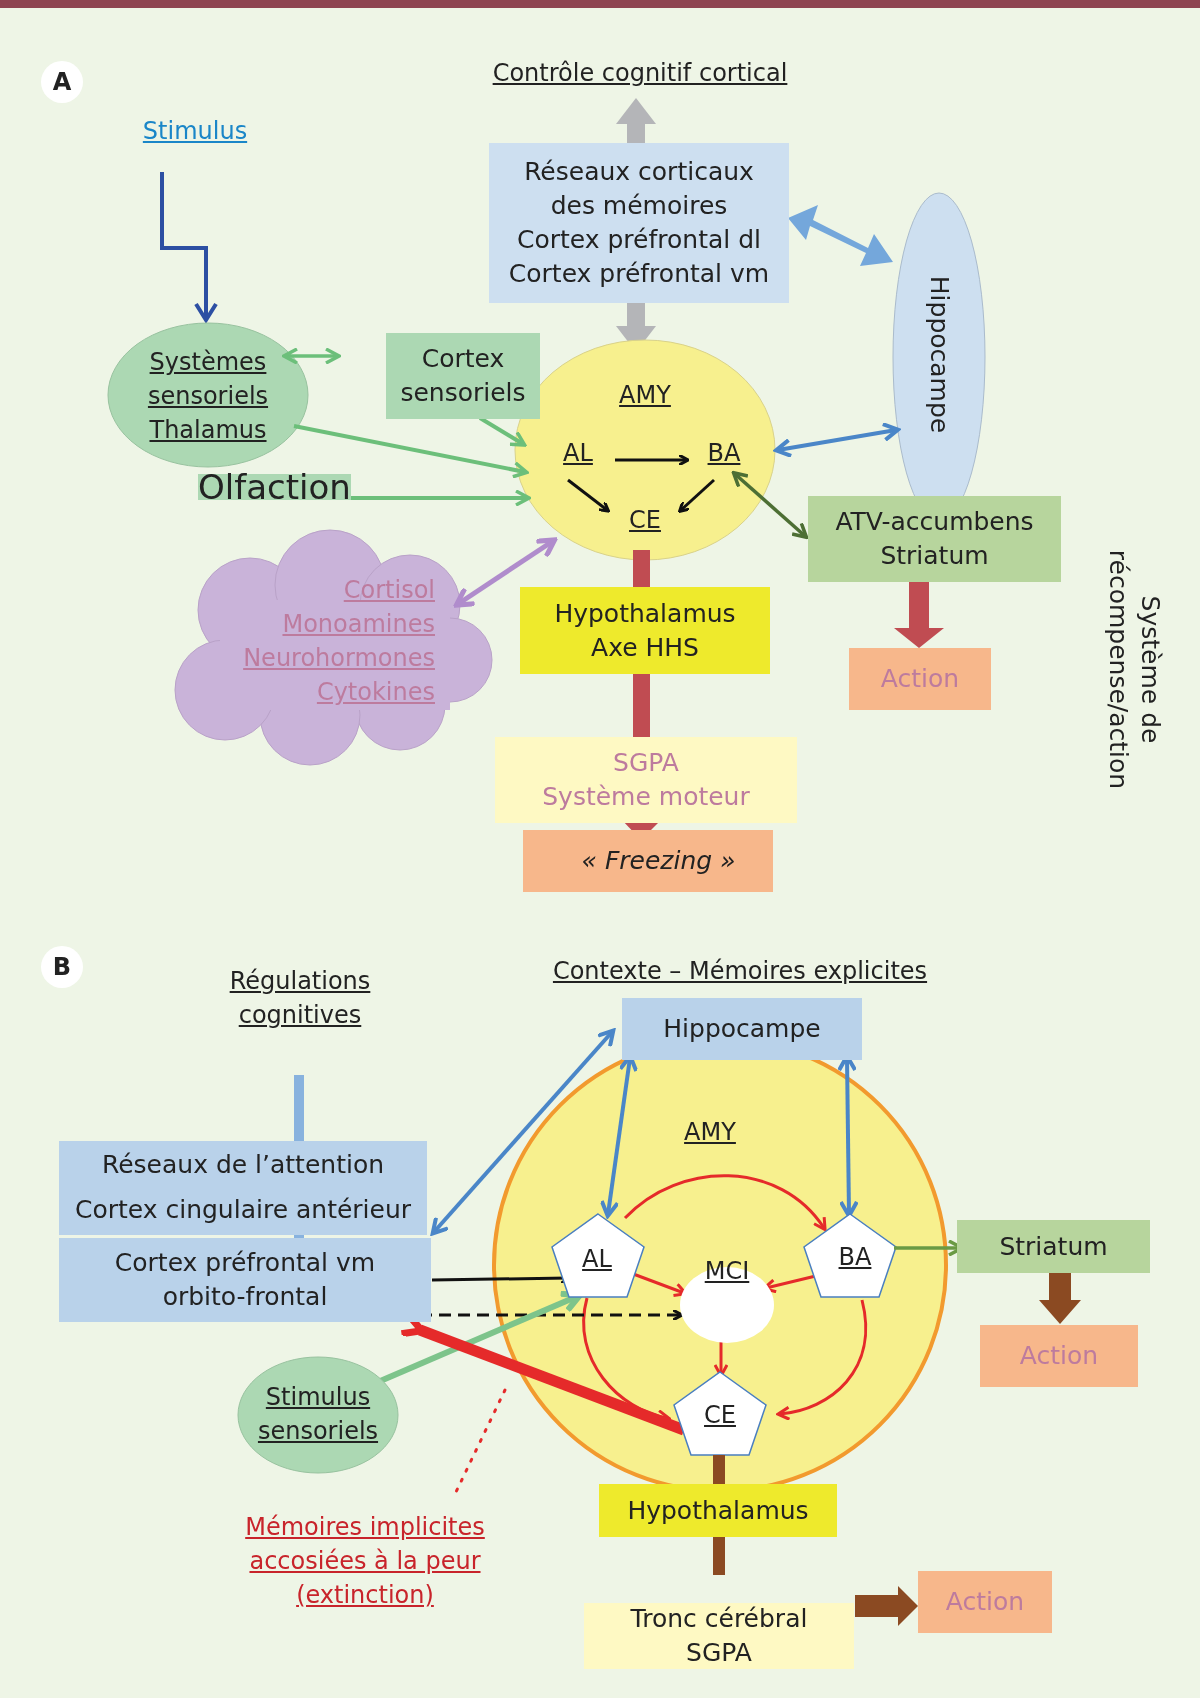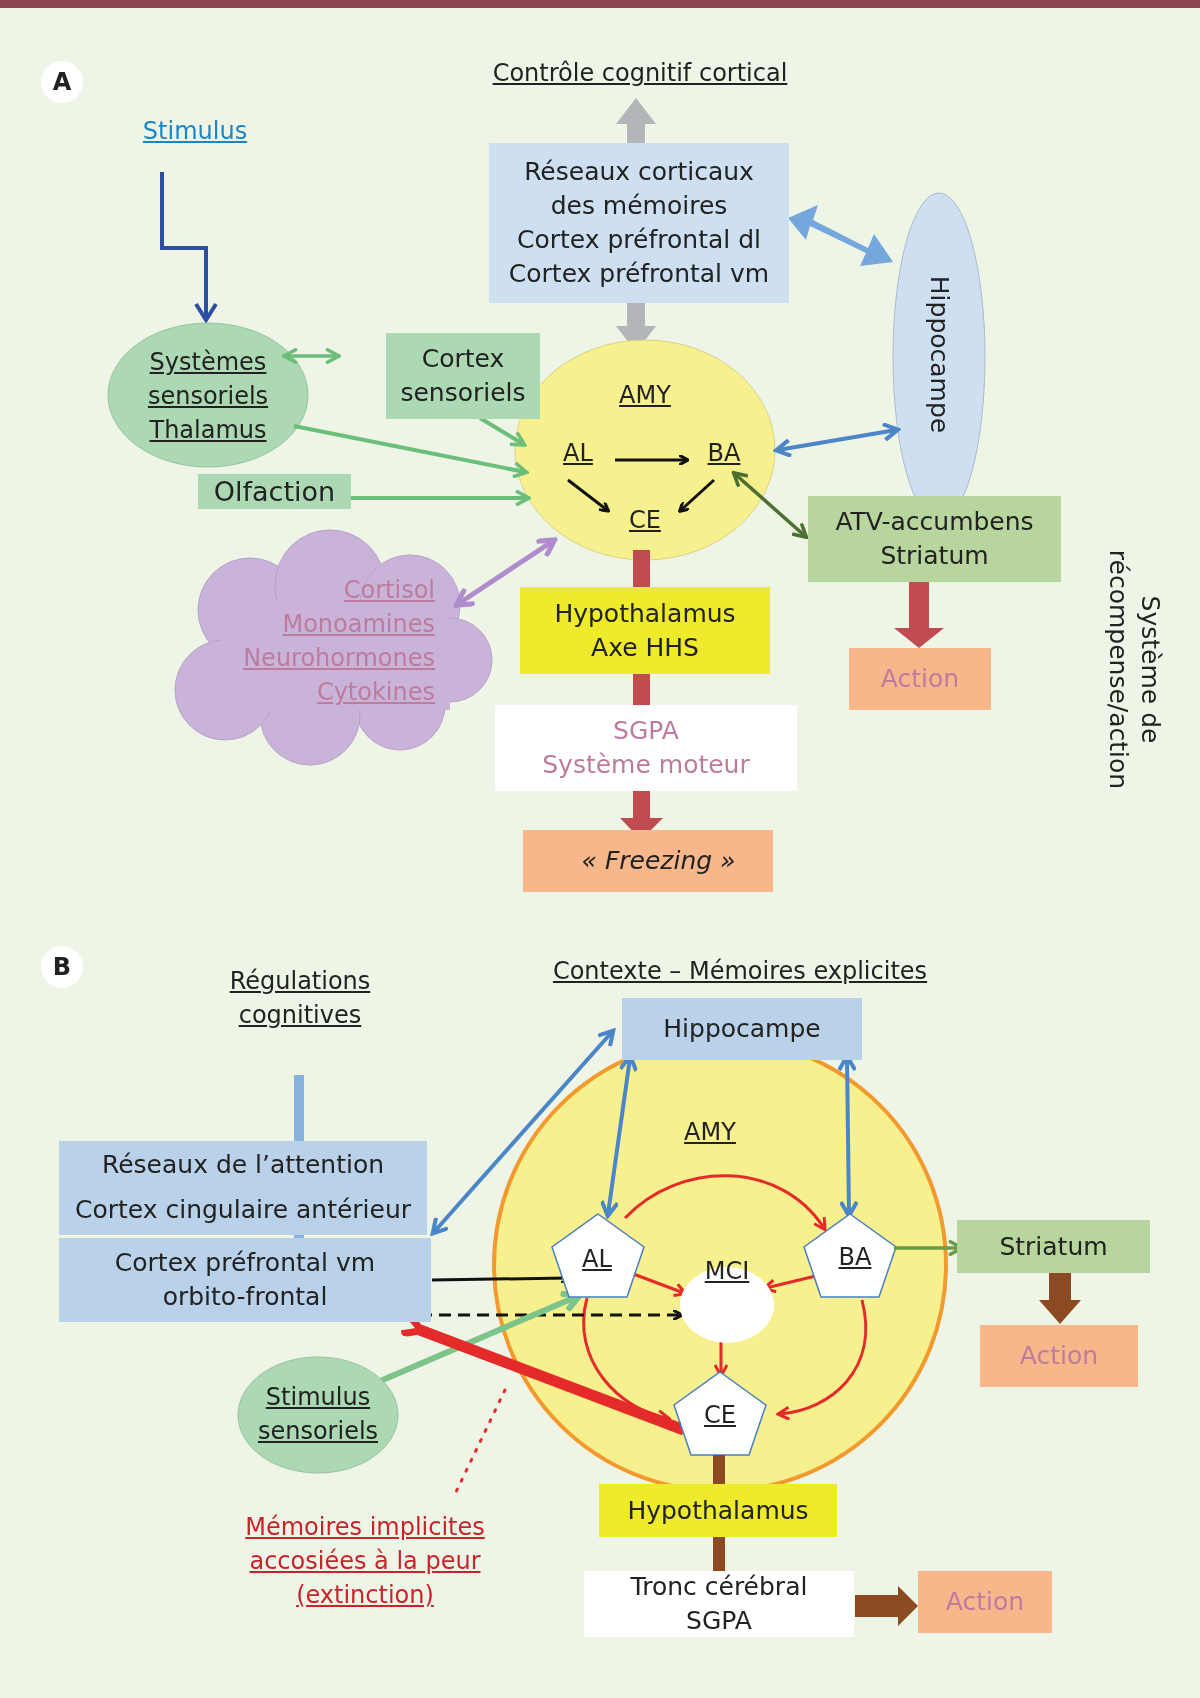--- a/index.html
+++ b/index.html
@@ -10,21 +10,21 @@
   .box { position: absolute; display: flex; align-items: center; justify-content: center; text-align: center;
          font-size: 25px; line-height: 34px; white-space: pre-line; box-sizing: border-box; }
   .lbl { position: absolute; text-align: center; font-size: 24px; line-height: 34px; white-space: pre-line; text-decoration: underline; }
   .circle-badge { position: absolute; width: 42px; height: 42px; border-radius: 50%; background: #fff;
          font-weight: bold; font-size: 24px; display: flex; align-items: center; justify-content: center; }
   .blue-box { background: #b9d2ea; }
   .blue-box-light { background: #cddff0; }
   .green-box { background: #acd8b3; margin-left: 44px; }
   .green2-box { background: #b7d59d; }
   .yellow-box { background: #eeea2c; }
-  .peach-box { background: #ffffff; }
+  .peach-box { background: #fef9c3; margin-top: 32px; }
   .orange-box { background: #f7b78b; }
   .pink-text { color: #bd7b9e; }
   .vert { position: absolute; transform-origin: center center; white-space: nowrap; font-size: 25px; text-align: center; }
 </style>
 </head>
 <body>
 
 <div class="topbar"></div>
 
 <svg class="diagram" width="1200" height="1698" viewBox="0 0 1200 1698">
@@ -159,21 +159,21 @@
 des mémoires
 Cortex préfrontal dl
 Cortex préfrontal vm</div>
 <div class="vert" style="left:859px;top:340px;width:160px;transform:rotate(90deg);">Hippocampe</div>
 
 <div class="lbl" style="left:118px;top:345px;width:180px;">Systèmes
 sensoriels
 Thalamus</div>
 <div class="box green-box" style="left:342px;top:333px;width:154px;height:86px;">Cortex
 sensoriels</div>
-<div class="box green-box" style="left:154px;top:474px;width:153px;height:35px;font-size:27px;">Olfaction</div>
+<div class="box green-box" style="left:154px;top:474px;width:153px;height:26px;font-size:34px;">Olfaction</div>
 
 <div class="lbl" style="left:595px;top:378px;width:100px;">AMY</div>
 <div class="lbl" style="left:553px;top:436px;width:50px;">AL</div>
 <div class="lbl" style="left:699px;top:436px;width:50px;">BA</div>
 <div class="lbl" style="left:620px;top:503px;width:50px;">CE</div>
 
 <div class="lbl pink-text" style="left:210px;top:573px;width:225px;text-align:right;">Cortisol
 Monoamines
 Neurohormones
 Cytokines</div>

